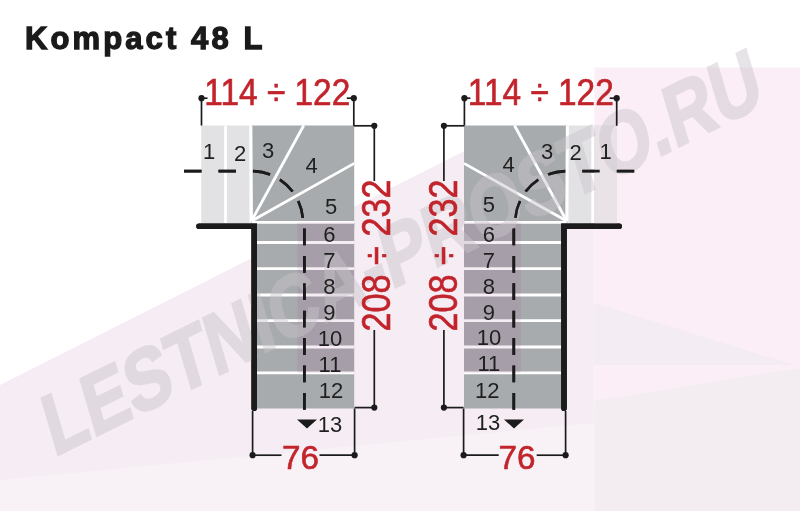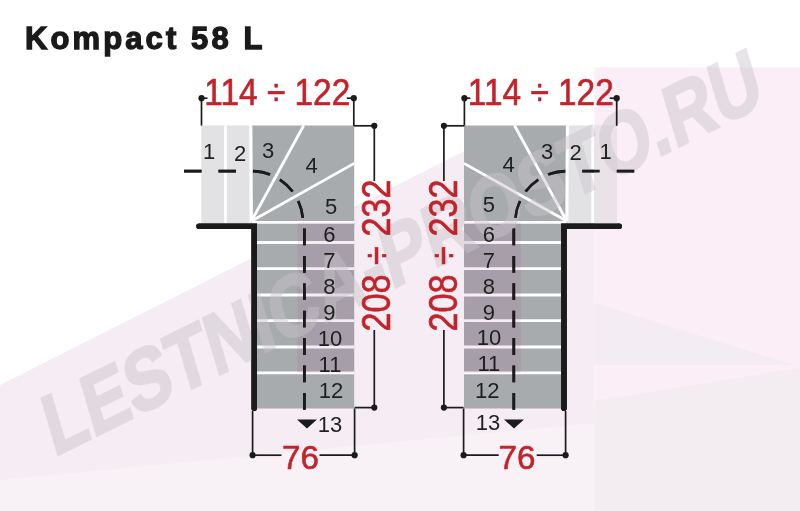--- a/index.html
+++ b/index.html
@@ -133,13 +133,13 @@
 <text x="488" y="429.5" font-size="22" fill="#1f1f1f" text-anchor="middle">13</text>
 <polygon points="297,419.4 317,419.4 307,428.6" fill="#1b1b1b"></polygon>
 <polygon points="504,419.4 524,419.4 514,428.6" fill="#1b1b1b"></polygon>
 <text x="277.3" y="104.8" font-size="36" fill="#c2242c" stroke="#c2242c" stroke-width="0.6" text-anchor="middle" textLength="146" lengthAdjust="spacingAndGlyphs">114 ÷ 122</text>
 <text x="540.8" y="104.8" font-size="36" fill="#c2242c" stroke="#c2242c" stroke-width="0.6" text-anchor="middle" textLength="146" lengthAdjust="spacingAndGlyphs">114 ÷ 122</text>
 <text x="300.5" y="469.3" font-size="34" fill="#c2242c" stroke="#c2242c" stroke-width="0.6" text-anchor="middle" textLength="37" lengthAdjust="spacingAndGlyphs">76</text>
 <text x="517.1" y="469.3" font-size="34" fill="#c2242c" stroke="#c2242c" stroke-width="0.6" text-anchor="middle" textLength="37" lengthAdjust="spacingAndGlyphs">76</text>
 <text x="0" y="0" font-size="41.5" fill="#c2242c" stroke="#c2242c" stroke-width="0.6" text-anchor="middle" textLength="152" lengthAdjust="spacingAndGlyphs" transform="translate(389.8,255.5) rotate(-90)">208 ÷ 232</text>
 <text x="0" y="0" font-size="41.5" fill="#c2242c" stroke="#c2242c" stroke-width="0.6" text-anchor="middle" textLength="152" lengthAdjust="spacingAndGlyphs" transform="translate(456.9,255.5) rotate(-90)">208 ÷ 232</text>
 </svg>
-<div class="title">Kompact 58 L</div>
+<div class="title">Kompact 48 L</div>
 
 </body></html>

